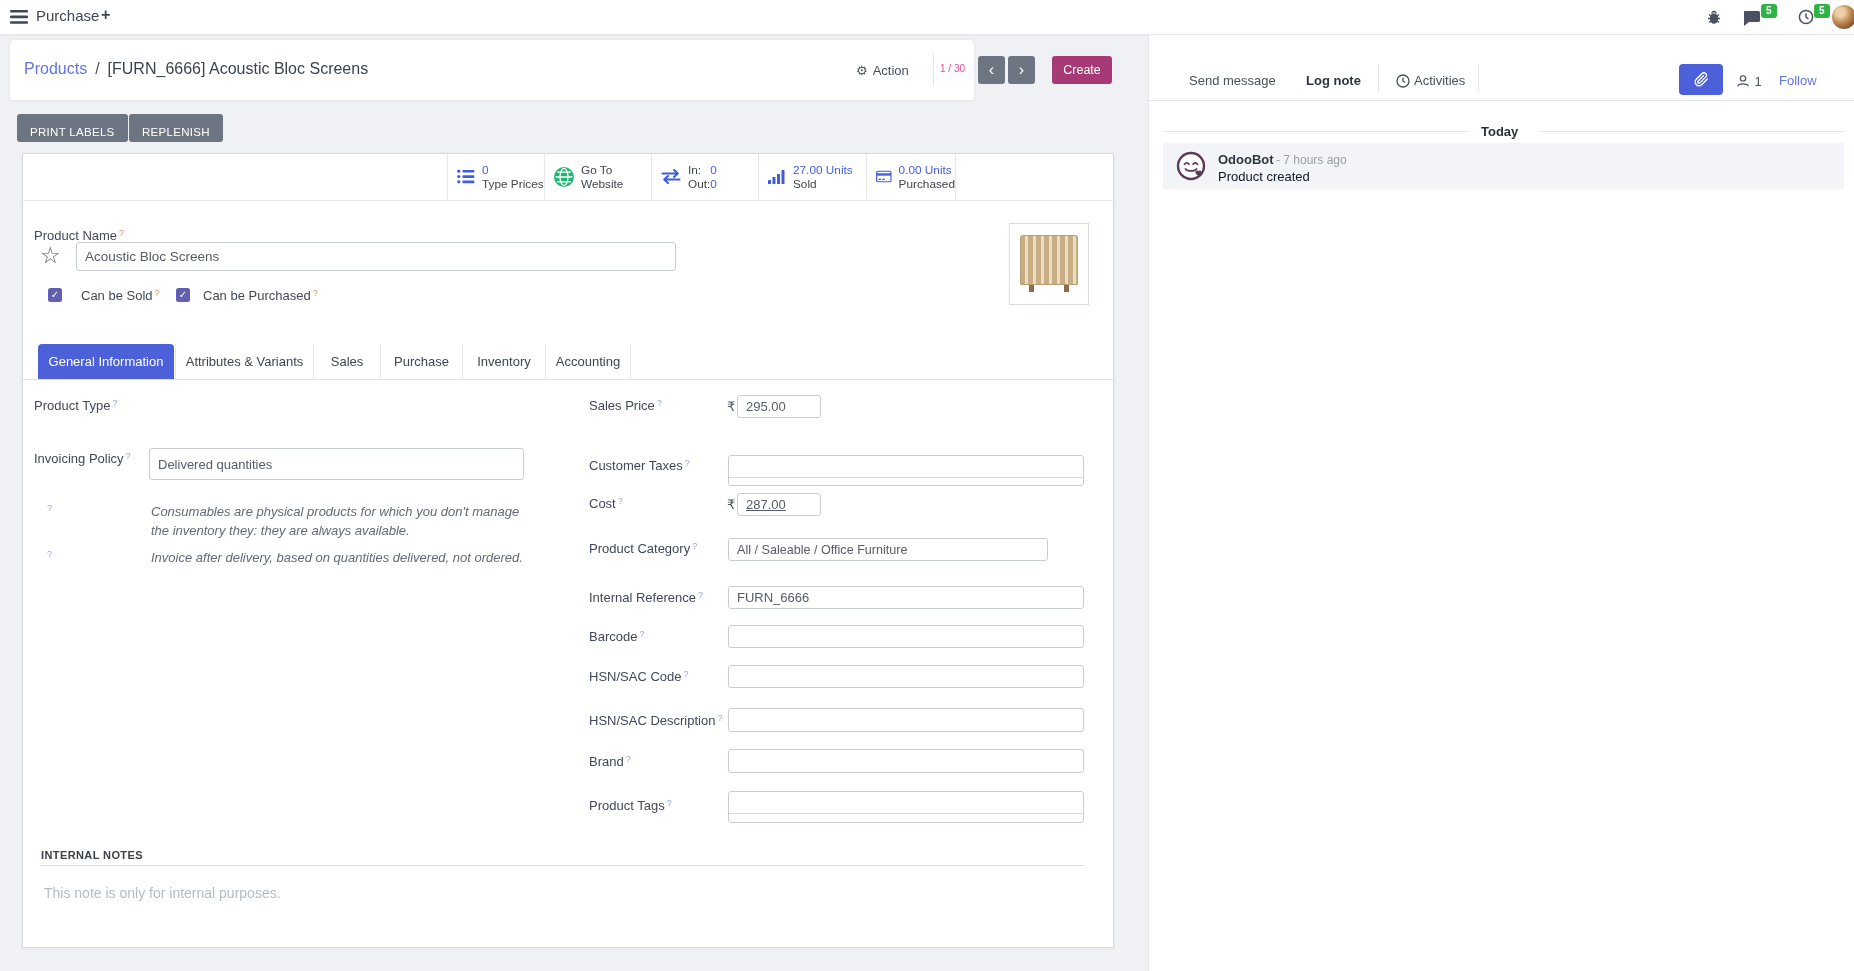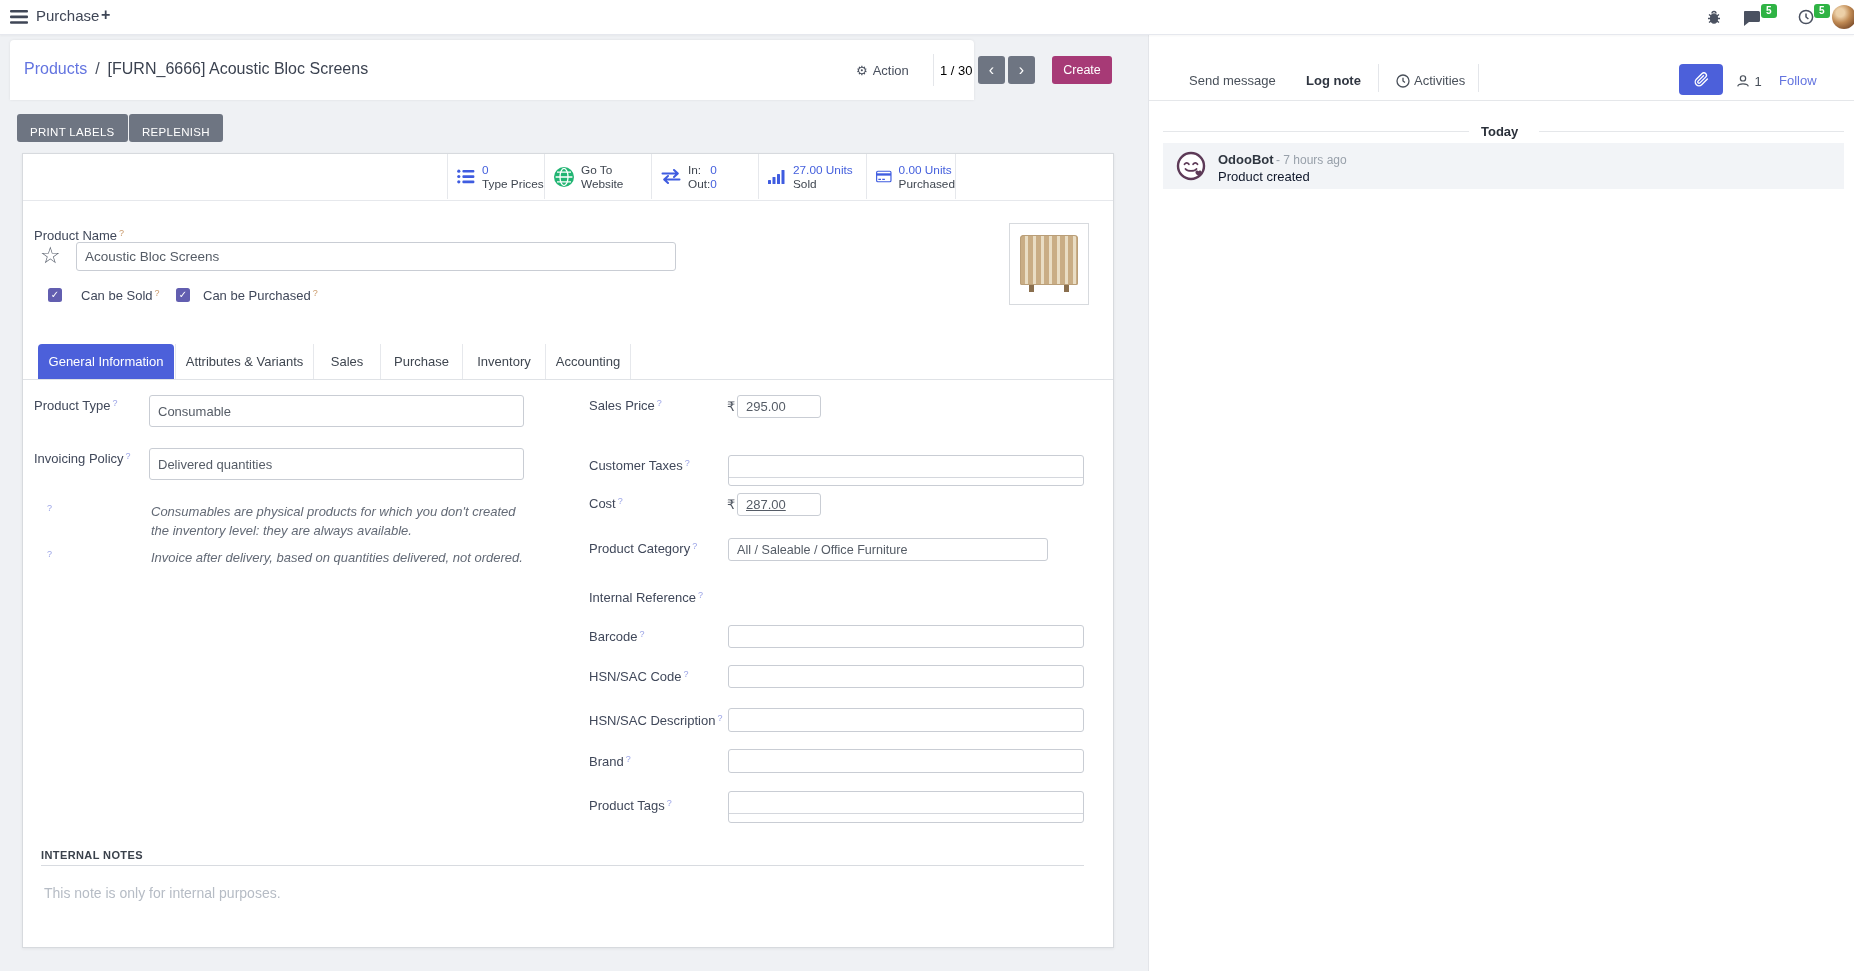--- a/index.html
+++ b/index.html
@@ -20,21 +20,21 @@
   .avatar{width:24px;height:24px;border-radius:50%;background:radial-gradient(circle at 35% 32%,#ecd0a8 0 18%,#c08a54 45%,#7c4d2b 80%,#5e3a20)}
 
   
   .cpanel{left:10px;top:40px;width:964px;height:60px;background:#fff;border-radius:4px 4px 0 0;box-shadow:0 0 3px rgba(0,0,0,.08);z-index:5}
   .crumb{left:14px;top:20px;font-size:16px;display:flex;gap:8px;align-items:center}
   .crumb .lnk{color:#6374e0;cursor:pointer}
   .crumb .sep{color:#4a5160}
   .crumb .cur{color:#3b4250}
   .action{left:846px;top:23px;font-size:13px;color:#49505e;display:flex;align-items:center;gap:5px}
   .vline{width:1px;background:#e4e6ea}
-  .pager-txt{left:930px;top:23px;font-size:13px;color:#000000}
+  .pager-txt{left:930px;top:23px;font-size:10px;color:#ec4899}
   .pgbtn{width:27px;height:28px;background:#6e7582;border:none;border-radius:3px;color:#fff;font-size:16px;line-height:26px;text-align:center;cursor:pointer;padding:0}
   .create{width:60px;height:28px;background:#a73a76;border:none;border-radius:3px;color:#fff;font-size:12.5px;cursor:pointer}
 
   
   .gbtn{height:28px;background:#6e7582;border:none;border-radius:3px;color:#fff;font-size:11.5px;letter-spacing:.3px;cursor:pointer;padding:12px 13px}
 
   
   .card{left:22px;top:153px;width:1092px;height:795px;background:#fff;border:1px solid #d7dade;box-shadow:0 1px 3px rgba(0,0,0,.06);box-sizing:border-box;z-index:4}
   .statrow{left:0;top:0;width:1090px;height:46px;border-bottom:1px solid #e6e8ec}
   .stat{top:0;height:45px;display:flex;align-items:center;gap:7px;padding-left:9px;border-left:1px solid #e6e8ec;box-sizing:border-box;cursor:pointer;background:#fff}
@@ -237,47 +237,47 @@
 
   <div class="a tabsline"></div>
   <div class="a tab active" style="left:15px;width:136px">General Information</div>
   <div class="a tab first" style="left:152px;width:139px">Attributes &amp; Variants</div>
   <div class="a tab" style="left:291px;width:67px">Sales</div>
   <div class="a tab" style="left:358px;width:82px">Purchase</div>
   <div class="a tab" style="left:440px;width:83px">Inventory</div>
   <div class="a tab" style="left:523px;width:85px">Accounting</div>
 
   <span class="a lbl" style="left:11px;top:244px"><span>Product Type</span><span class="q">?</span></span>
-  <input class="a inp" style="left: 126px; top: 241px; width: 375px; height: 32px;" value="Consumable">
 
   <span class="a lbl" style="left:11px;top:297px"><span>Invoicing Policy</span><span class="q">?</span></span>
   <input class="a inp" style="left: 126px; top: 294px; width: 375px; height: 32px;" value="Delivered quantities">
 
   <span class="a q" style="left:22px;top:349px">?</span>
-  <div class="a note" style="left:128px;top:348px;width:372px">Consumables are physical products for which you don't created the inventory level: they are always available.</div>
+  <div class="a note" style="left:128px;top:348px;width:372px">Consumables are physical products for which you don't manage the inventory they: they are always available.</div>
   <span class="a q" style="left:22px;top:395px">?</span>
   <div class="a note" style="left:128px;top:394px;width:372px">Invoice after delivery, based on quantities delivered, not ordered.</div>
 
   <span class="a lbl" style="left:566px;top:244px"><span>Sales Price</span><span class="q">?</span></span>
   <span class="a cur-sym" style="left:704px;top:245px">₹</span>
   <input class="a inp" style="left: 714px; top: 241px; width: 84px; height: 23px;" value="295.00">
 
   <span class="a lbl" style="left:566px;top:304px"><span>Customer Taxes</span><span class="q">?</span></span>
   <div class="a tagsbox" style="left:705px;top:301px;width:356px;height:31px">
       <div class="inner"></div>
     </div>
 
   <span class="a lbl" style="left:566px;top:342px"><span>Cost</span><span class="q">?</span></span>
   <span class="a cur-sym" style="left:704px;top:343px">₹</span>
   <input class="a inp" style="left: 714px; top: 339px; width: 84px; height: 23px; text-decoration: underline;" value="287.00">
 
   <span class="a lbl" style="left:566px;top:387px"><span>Product Category</span><span class="q">?</span></span>
   <input class="a inp" style="left: 705px; top: 384px; width: 320px; height: 23px; font-size: 12.6px;" value="All / Saleable / Office Furniture">
 
   <span class="a lbl" style="left:566px;top:436px"><span>Internal Reference</span><span class="q">?</span></span>
+  <input class="a inp" style="left: 705px; top: 432px; width: 356px; height: 23px;" value="FURN_6666">
 
   <span class="a lbl" style="left:566px;top:475px"><span>Barcode</span><span class="q">?</span></span>
   <input class="a inp" style="left: 705px; top: 471px; width: 356px; height: 23px;">
 
   <span class="a lbl" style="left:566px;top:515px"><span>HSN/SAC Code</span><span class="q">?</span></span>
   <input class="a inp" style="left: 705px; top: 511px; width: 356px; height: 23px;">
 
   <span class="a lbl" style="left:566px;top:559px"><span>HSN/SAC Description</span><span class="q">?</span></span>
   <input class="a inp" style="left: 705px; top: 554px; width: 356px; height: 24px;">
 

